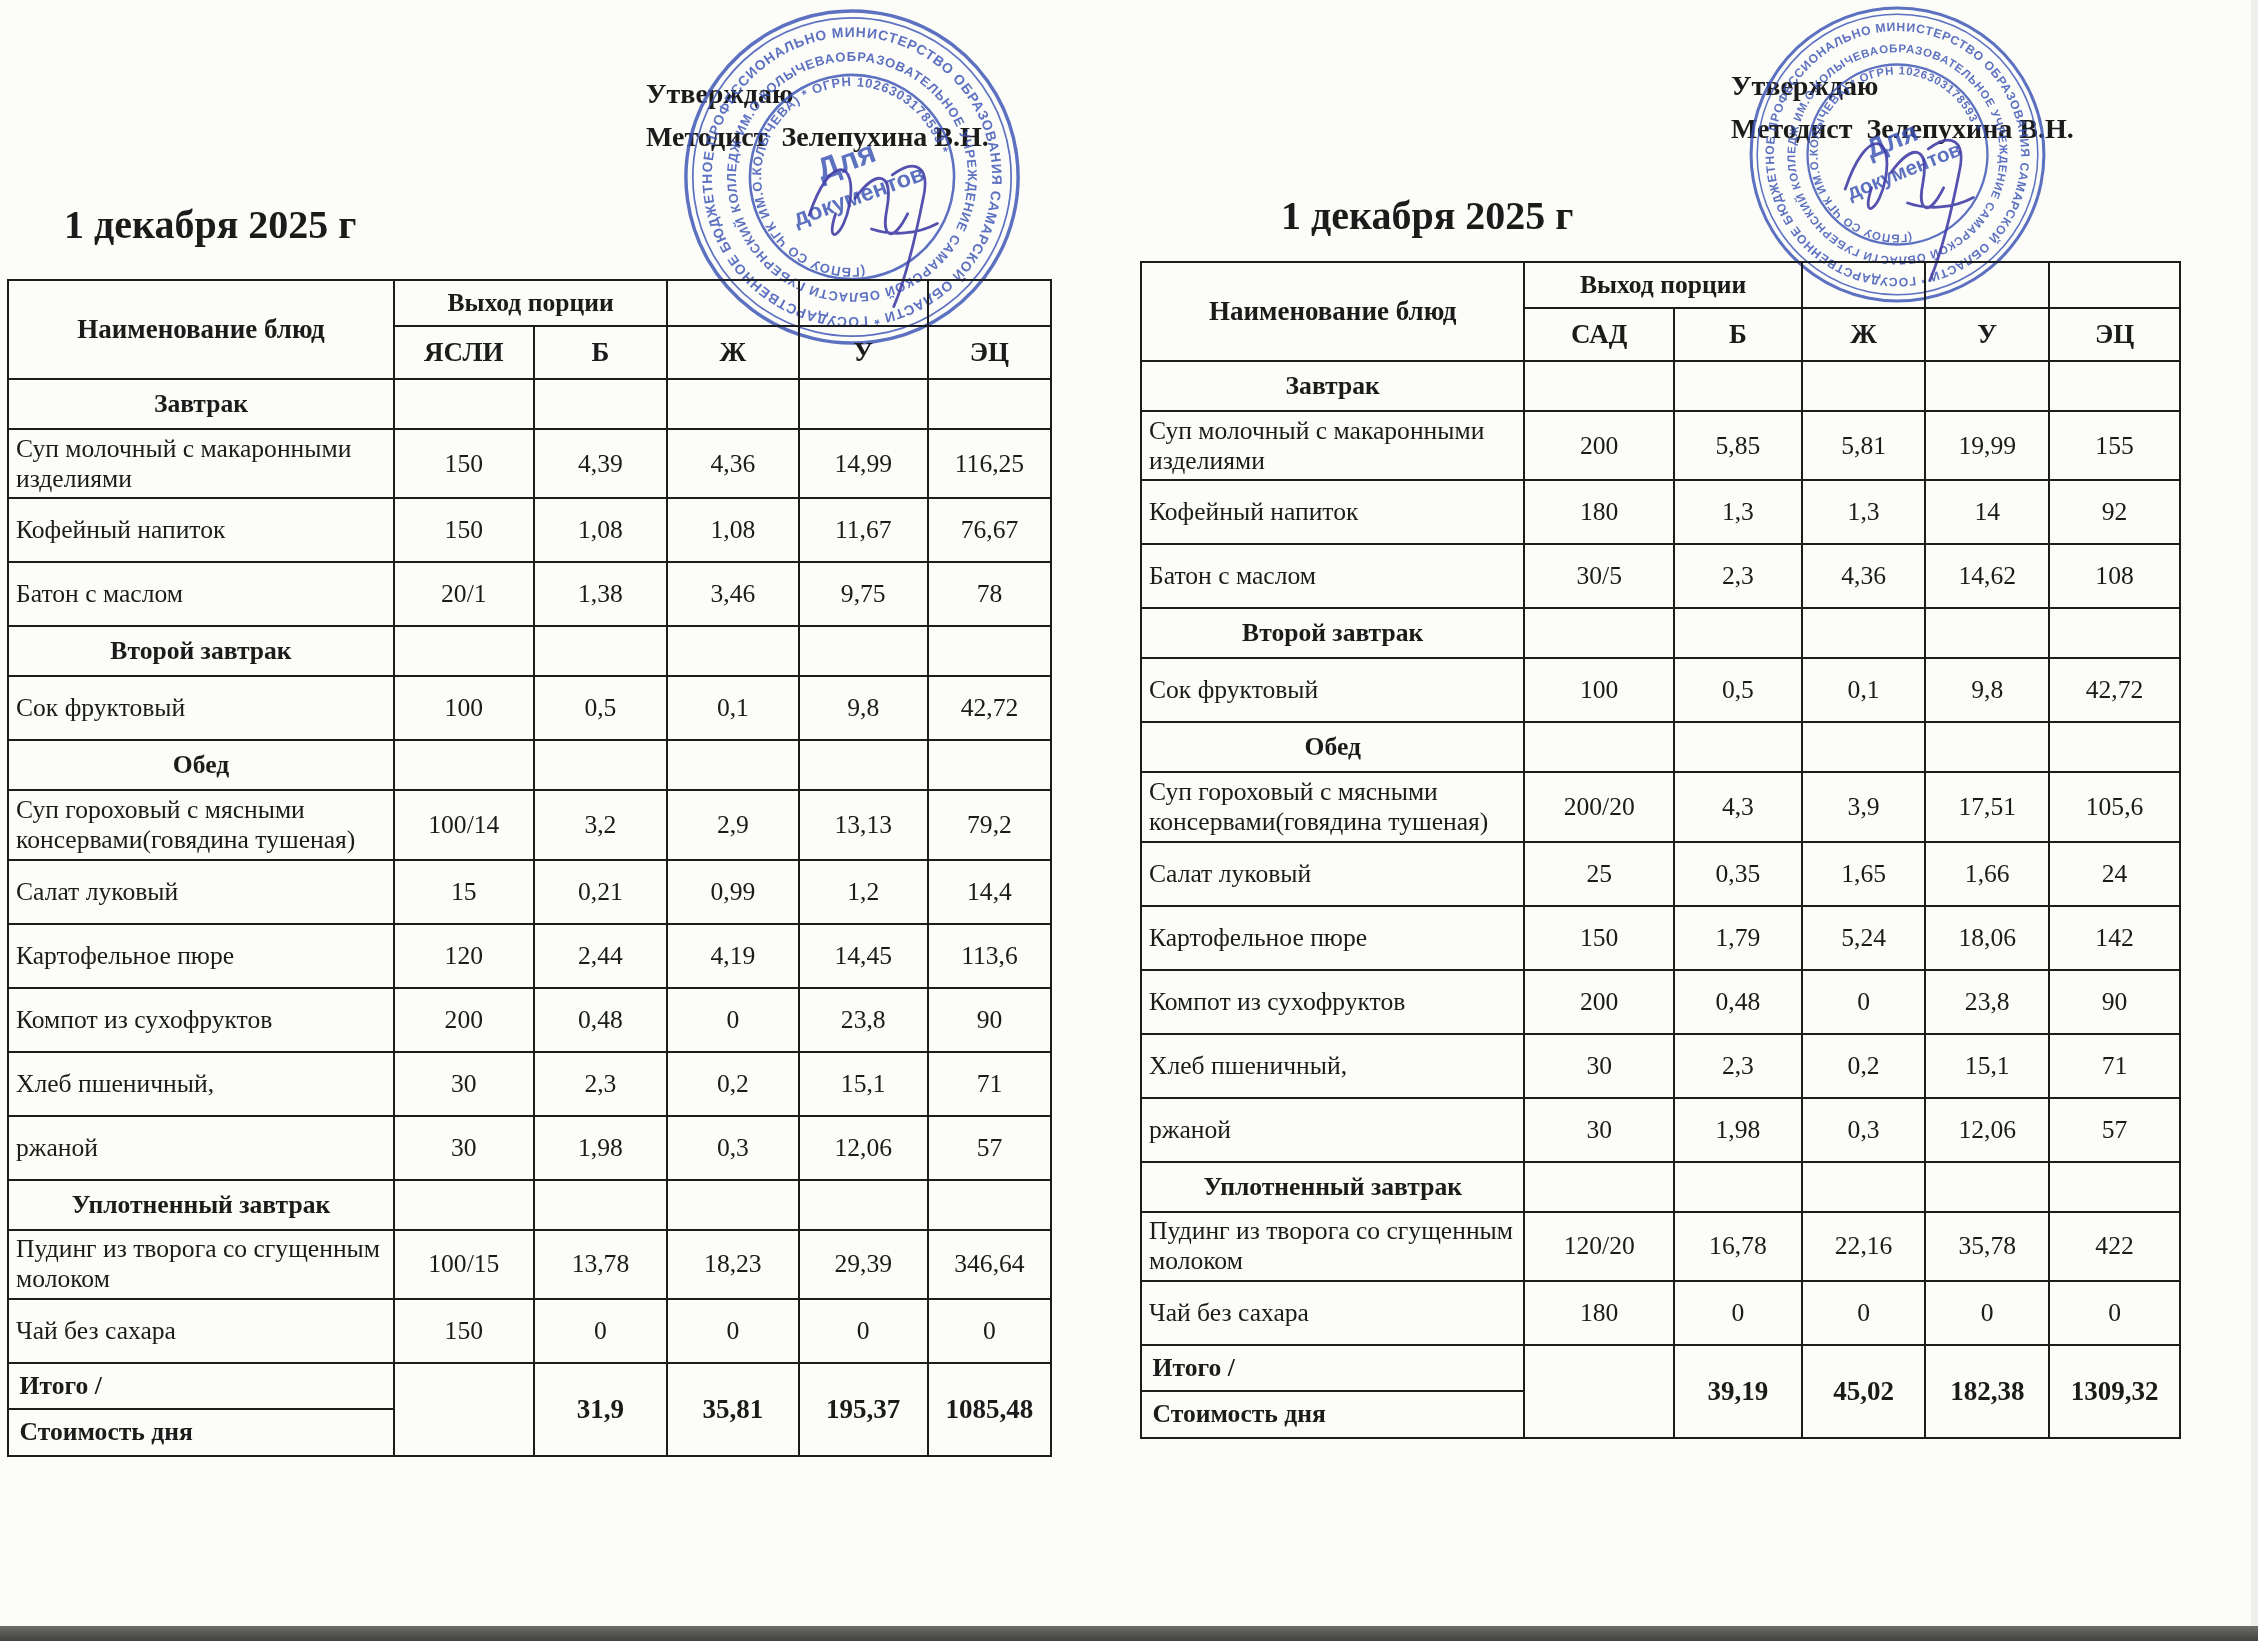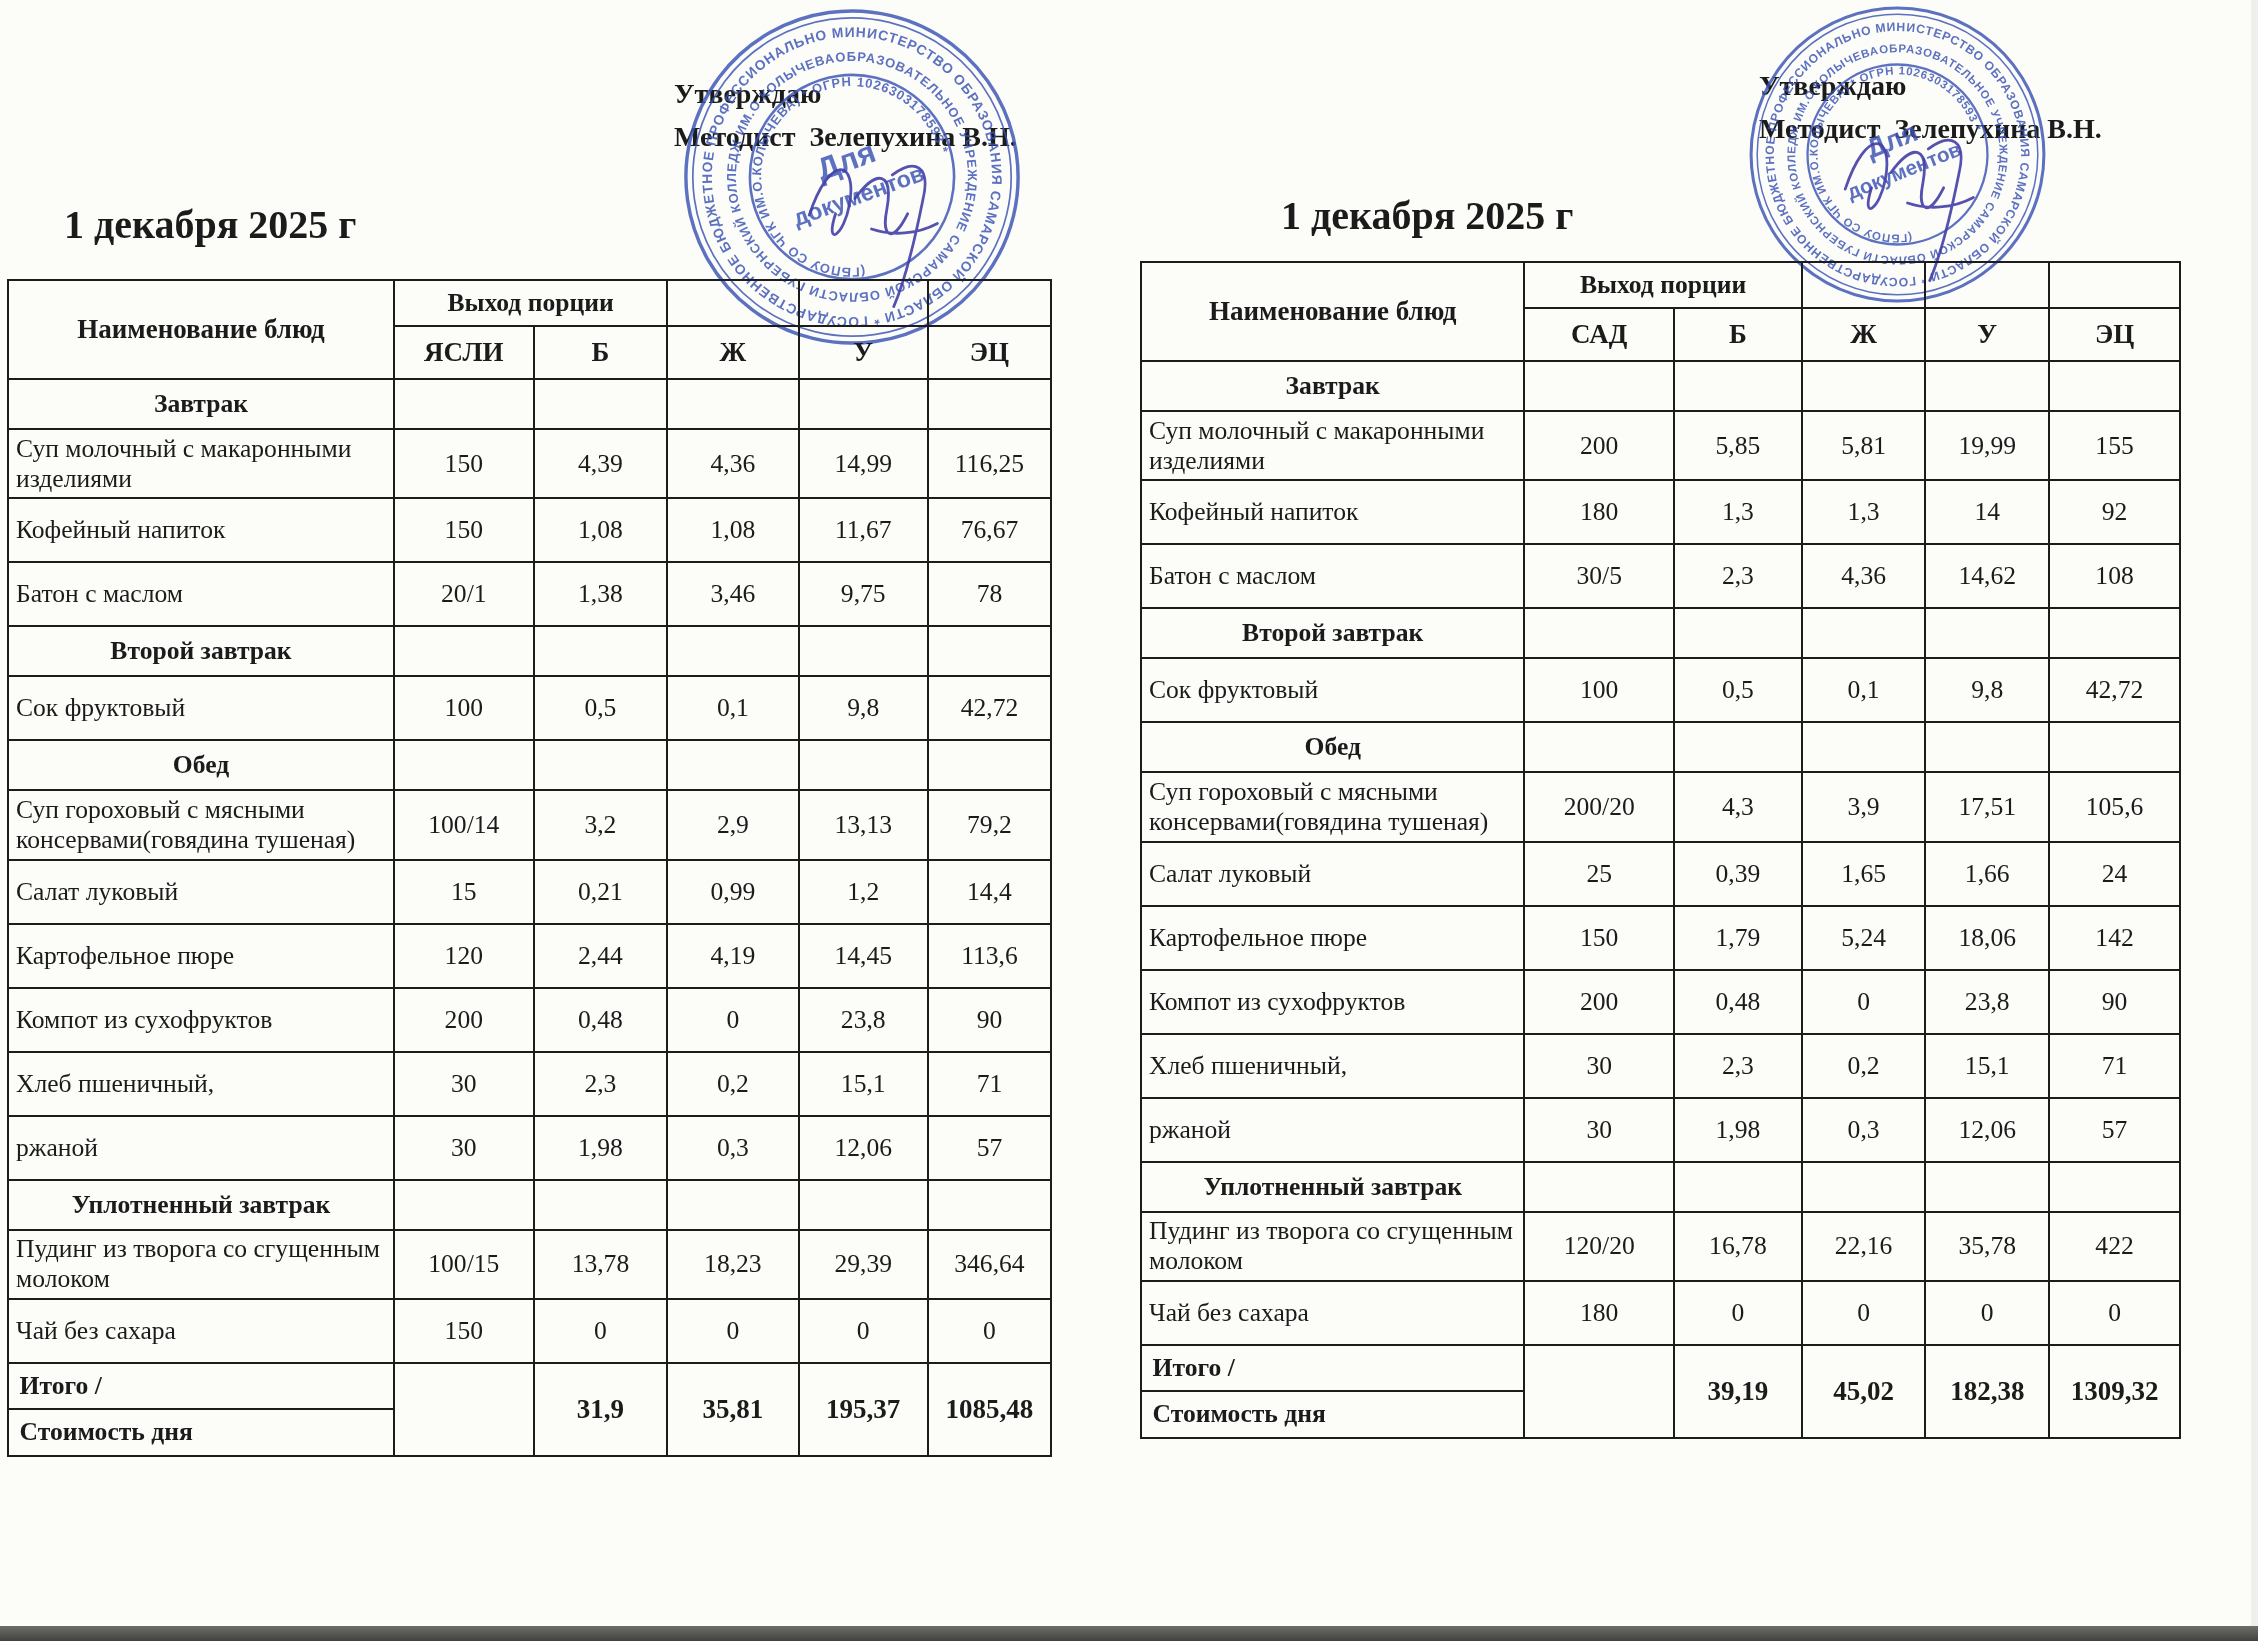--- a/index.html
+++ b/index.html
@@ -1,19 +1,19 @@
 <!DOCTYPE html>
 <html style="font-size:14px"><head>
 <meta charset="utf-8">
 <style>
   html,body{margin:0;padding:0;background:#e8e8e4;}
   .page{position:relative;width:2258px;height:1642px;background:#fcfcf9;overflow:hidden;
         font-family:"Liberation Serif", serif;color:#1b1b1b;}
   
-  .approve{position:absolute;font-weight:bold;font-size:28px;line-height:1.55;white-space:pre;margin-left:28px;}
+  .approve{position:absolute;font-weight:bold;font-size:28px;line-height:1.55;white-space:pre;}
   .approve.left{left:646px;top:72px;}
   .approve.right{left:1731px;top:64px;}
   .date{position:absolute;font-weight:bold;font-size:40px;}
   .date.left{left:64px;top:201px;}
   .date.right{left:1281px;top:192px;}
   
   .stamp{position:absolute;opacity:.82;}
   .stamp.left{left:679px;top:3.5px;width:346px;height:346px;transform:rotate(-8deg);}
   .stamp.right{left:1745px;top:1.8px;width:305px;height:305px;transform:rotate(-10deg);}
   .sig{position:absolute;opacity:.9;}
@@ -360,21 +360,21 @@
           <td class="c-name" data-name="dish-name">Суп гороховый с мясными консервами(говядина тушеная)</td>
           <td class="c-val" data-name="value-cell">200/20</td>
           <td class="c-val" data-name="value-cell">4,3</td>
           <td class="c-val" data-name="value-cell">3,9</td>
           <td class="c-val" data-name="value-cell">17,51</td>
           <td class="c-val" data-name="value-cell">105,6</td>
         </tr>
         <tr data-name="dish-row">
           <td class="c-name" data-name="dish-name">Салат луковый</td>
           <td class="c-val" data-name="value-cell">25</td>
-          <td class="c-val" data-name="value-cell">0,39</td>
+          <td class="c-val" data-name="value-cell">0,35</td>
           <td class="c-val" data-name="value-cell">1,65</td>
           <td class="c-val" data-name="value-cell">1,66</td>
           <td class="c-val" data-name="value-cell">24</td>
         </tr>
         <tr data-name="dish-row">
           <td class="c-name" data-name="dish-name">Картофельное пюре</td>
           <td class="c-val" data-name="value-cell">150</td>
           <td class="c-val" data-name="value-cell">1,79</td>
           <td class="c-val" data-name="value-cell">5,24</td>
           <td class="c-val" data-name="value-cell">18,06</td>

